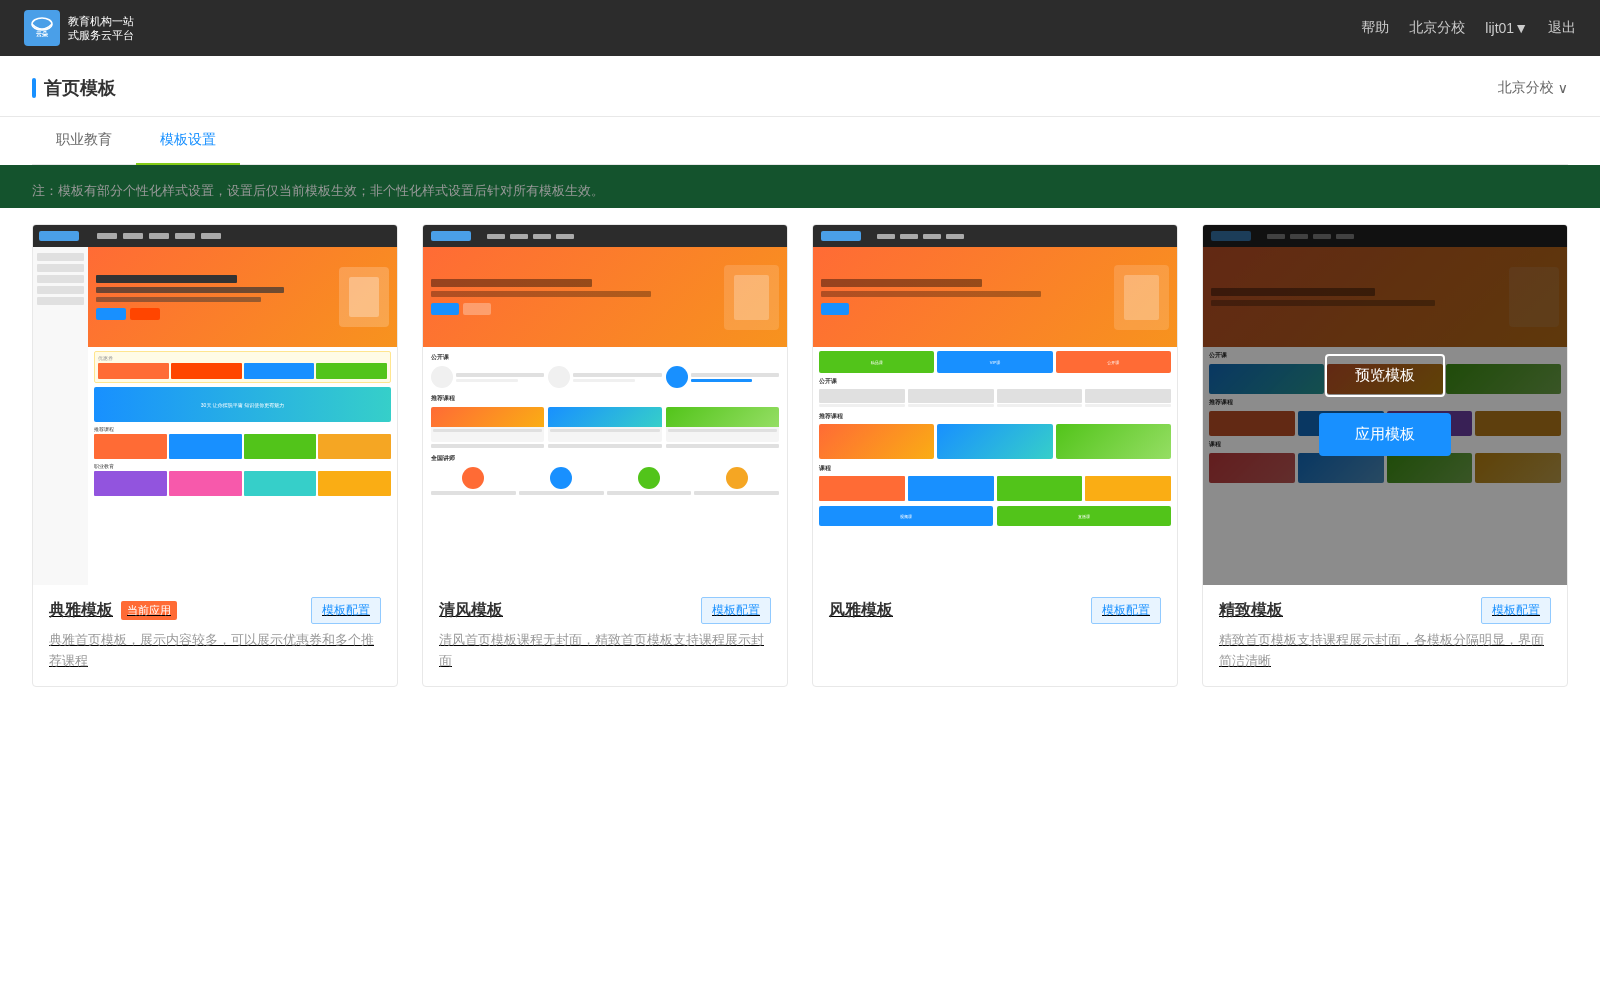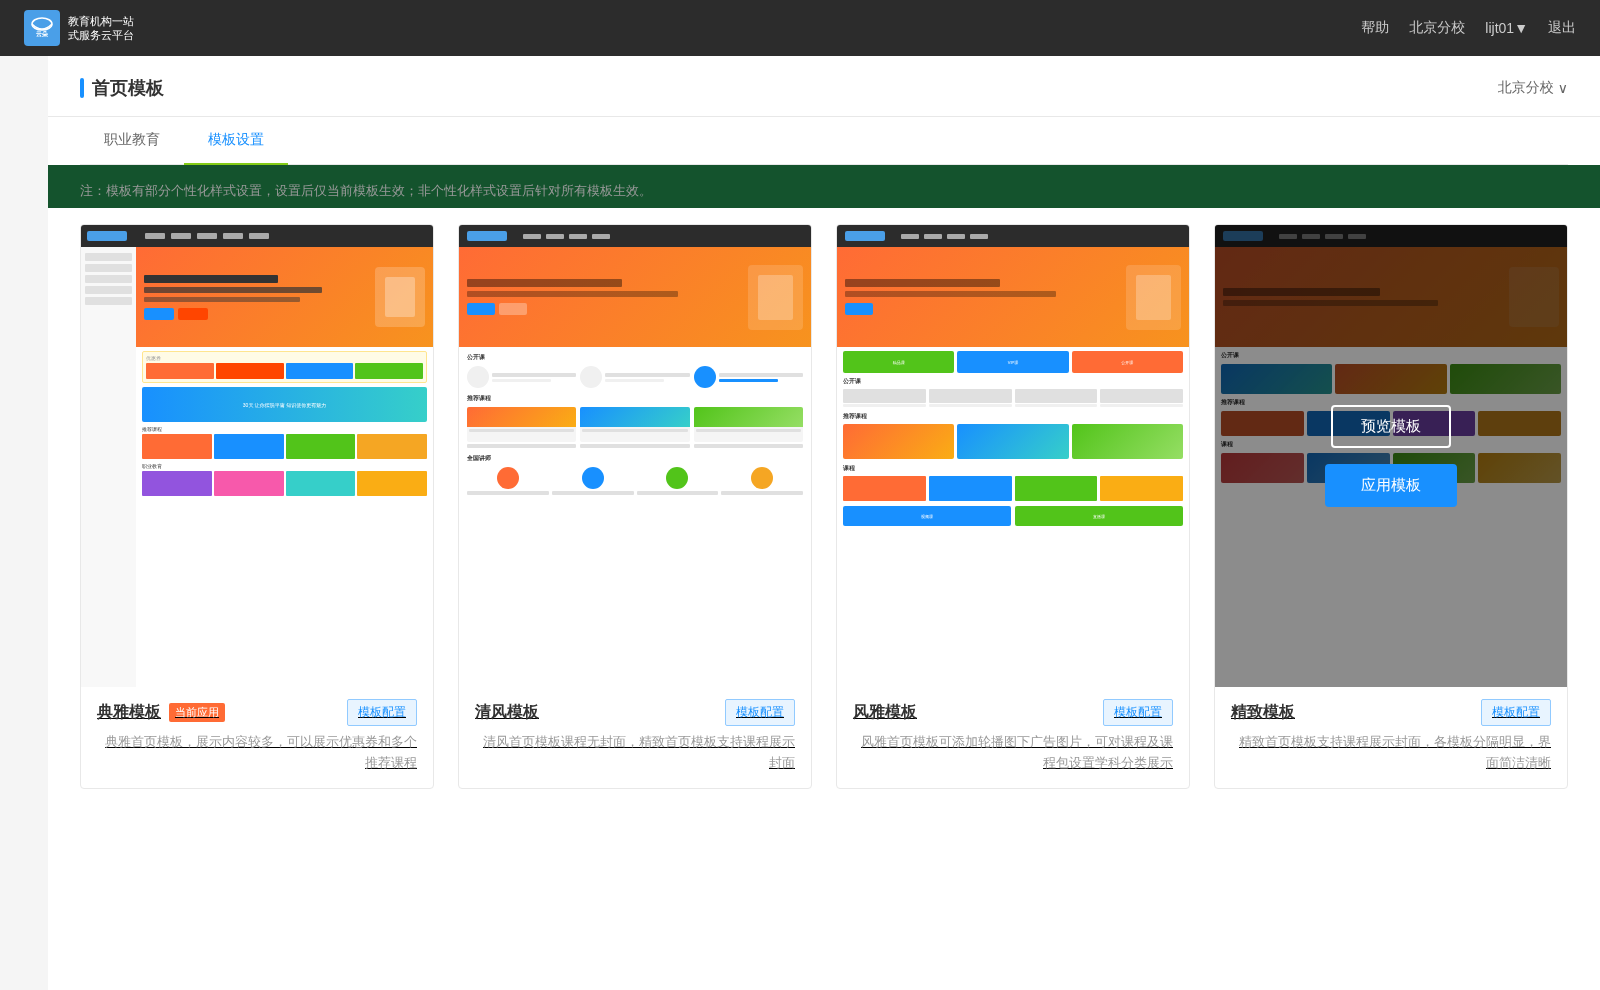--- a/index.html
+++ b/index.html
@@ -11,21 +11,21 @@
     .logo { display: flex; align-items: center; gap: 8px; }
     .logo-icon { width: 36px; height: 36px; background: #4a9fe8; border-radius: 4px; display: flex; align-items: center; justify-content: center; color: white; font-size: 10px; font-weight: bold; }
     .logo-text { color: white; font-size: 11px; line-height: 1.3; }
     .nav-menu { display: flex; align-items: center; gap: 28px; }
     .nav-item { color: #ccc; font-size: 14px; cursor: pointer; padding: 4px 0; text-decoration: none; }
     .nav-item.active { color: white; border-bottom: 2px solid #4a9fe8; }
     .nav-right { display: flex; align-items: center; gap: 20px; }
     .nav-right-item { color: #ccc; font-size: 14px; cursor: pointer; }
 
     
-    .page { background: white; min-height: calc(990px - 56px); margin-left: 48px; }
+    .page { background: white; min-height: calc(990px - 56px); }
     .page-header { padding: 20px 32px 0; display: flex; justify-content: space-between; align-items: center; border-bottom: 1px solid #e8e8e8; }
     .page-title-wrap { display: flex; align-items: center; gap: 8px; padding-bottom: 16px; }
     .page-title-bar { width: 4px; height: 20px; background: #1890ff; border-radius: 2px; }
     .page-title { font-size: 18px; font-weight: 600; color: #333; }
     .branch-selector { display: flex; align-items: center; gap: 4px; font-size: 14px; color: #333; cursor: pointer; padding-bottom: 16px; }
     .branch-selector span { color: #666; }
 
     
     .tabs-wrap { padding: 0 32px; background: white; }
     .tabs { display: flex; gap: 0; border-bottom: 1px solid #e8e8e8; }
@@ -34,34 +34,34 @@
 
     
     .notice { padding: 16px 32px 8px; background: #14532d; }
     .notice-text { font-size: 13px; color: #999; }
 
     
     .template-grid { padding: 16px 32px 40px; background: white; display: grid; grid-template-columns: repeat(4, 1fr); gap: 24px; }
 
     
     .template-card { border: 1px solid #e8e8e8; border-radius: 4px; overflow: hidden; background: white; }
-    .template-card-preview { position: relative; height: 462px; overflow: hidden; cursor: pointer; }
+    .template-card-preview { position: relative; height: 360px; overflow: hidden; cursor: pointer; }
 
     
     .preview-overlay { position: absolute; inset: 0; background: rgba(0,0,0,0.45); display: none; flex-direction: column; align-items: center; justify-content: center; gap: 16px; z-index: 10; }
     .template-card:last-child .preview-overlay { display: flex; }
     .btn-preview { background: transparent; border: 2px solid white; color: white; padding: 10px 28px; border-radius: 4px; font-size: 15px; cursor: pointer; font-weight: 500; }
     .btn-apply { background: #1890ff; border: none; color: white; padding: 12px 36px; border-radius: 4px; font-size: 15px; cursor: pointer; font-weight: 500; }
 
     .template-card-footer { padding: 12px 16px 14px; text-decoration: underline; }
     .template-card-title-row { display: flex; align-items: center; gap: 8px; margin-bottom: 6px; }
     .template-card-name { font-size: 16px; font-weight: 600; color: #333; }
     .badge-current { background: #ff6b35; color: white; font-size: 11px; padding: 2px 6px; border-radius: 2px; white-space: nowrap; }
     .btn-config { margin-left: auto; background: #e8f4ff; border: 1px solid #91caff; color: #1890ff; font-size: 12px; padding: 4px 10px; border-radius: 2px; cursor: pointer; white-space: nowrap; }
-    .template-card-desc { font-size: 13px; color: #999; line-height: 1.6; text-align: right; }
+    .template-card-desc { font-size: 13px; color: #999; line-height: 1.6; }
 
     
     .mock-preview { width: 100%; height: 100%; display: flex; flex-direction: column; }
     .mock-nav-bar { height: 28px; background: #2c2c2c; flex-shrink: 0; }
   </style>
 </head>
 <body>
 
 <nav class="nav">
   <div class="nav-left">
@@ -396,21 +396,20 @@
                 </div>
             </div>
           </div>
         </div>
       </div>
       <div class="template-card-footer">
         <div class="template-card-title-row">
           <span class="template-card-name">风雅模板</span>
           <button class="btn-config">模板配置</button>
         </div>
-        <p class="template-card-desc">风雅首页模板可添加轮播图下广告图片，可对课程及课程包设置学科分类展示</p>
       </div>
     </div>
 
     <div class="template-card">
       <div class="template-card-preview" style="position:relative;">
         <div class="mock-preview" style="filter:brightness(0.7);">
           <div style="height:22px;background:#2c2c2c;display:flex;align-items:center;padding:0 8px;gap:8px;flex-shrink:0;">
             <div style="width:40px;height:10px;background:#4a9fe8;border-radius:2px;"></div>
             <div style="display:flex;gap:5px;margin-left:8px;">
               <div style="width:18px;height:5px;background:#aaa;border-radius:1px;"></div>

